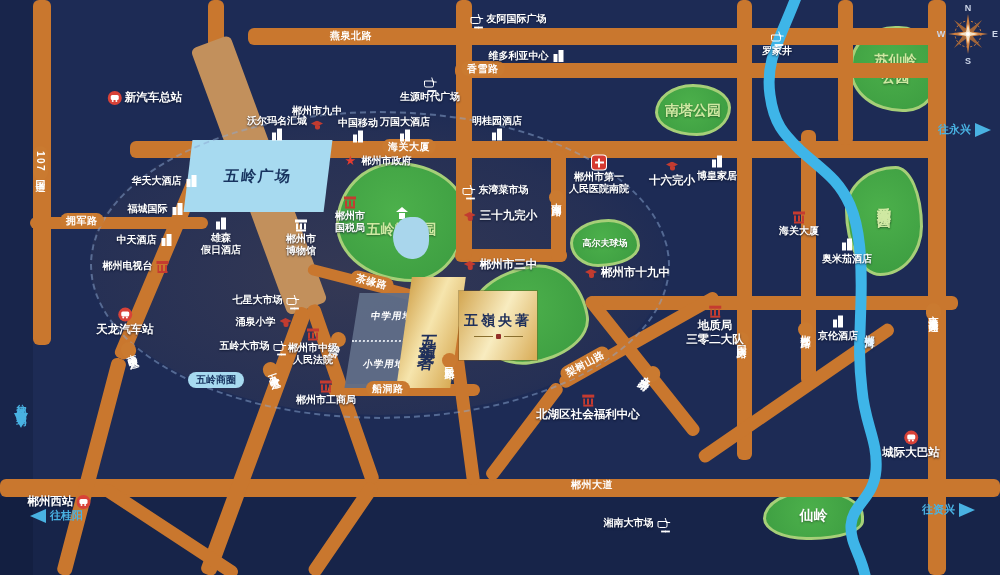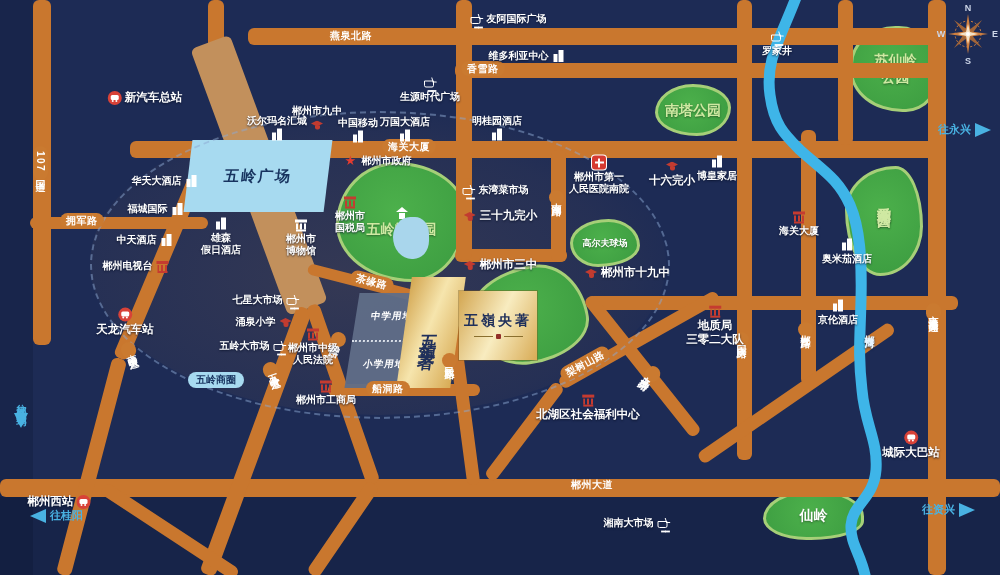--- a/index.html
+++ b/index.html
@@ -348,21 +348,21 @@
         <span class="plabel">郴州市工商局</span>
       </div>
       <div class="poi side-bottom sz-lg" style="left: 125px; top: 322px;">
         <span class="picon i-bus"></span>
         <span class="plabel">天龙汽车站</span>
       </div>
       <div class="poi side-bottom sz-lg" style="left: 715px; top: 325px;">
         <span class="picon i-inst-red"></span>
         <span class="plabel">地质局<br>三零二大队</span>
       </div>
-      <div class="poi side-bottom" style="left: 838px; top: 312px;">
+      <div class="poi side-bottom" style="left: 838px; top: 328px;">
         <span class="picon i-building"></span>
         <span class="plabel">京伦酒店</span>
       </div>
       <div class="poi side-bottom sz-lg" style="left: 588px; top: 407px; align-items: center;">
         <span class="picon i-inst-red"></span>
         <span class="plabel">北湖区社会福利中心</span>
       </div>
       <div class="poi side-left sz-lg" style="left: 59px; top: 502px;">
         <span class="picon i-train"></span>
         <span class="plabel">郴州西站</span>

